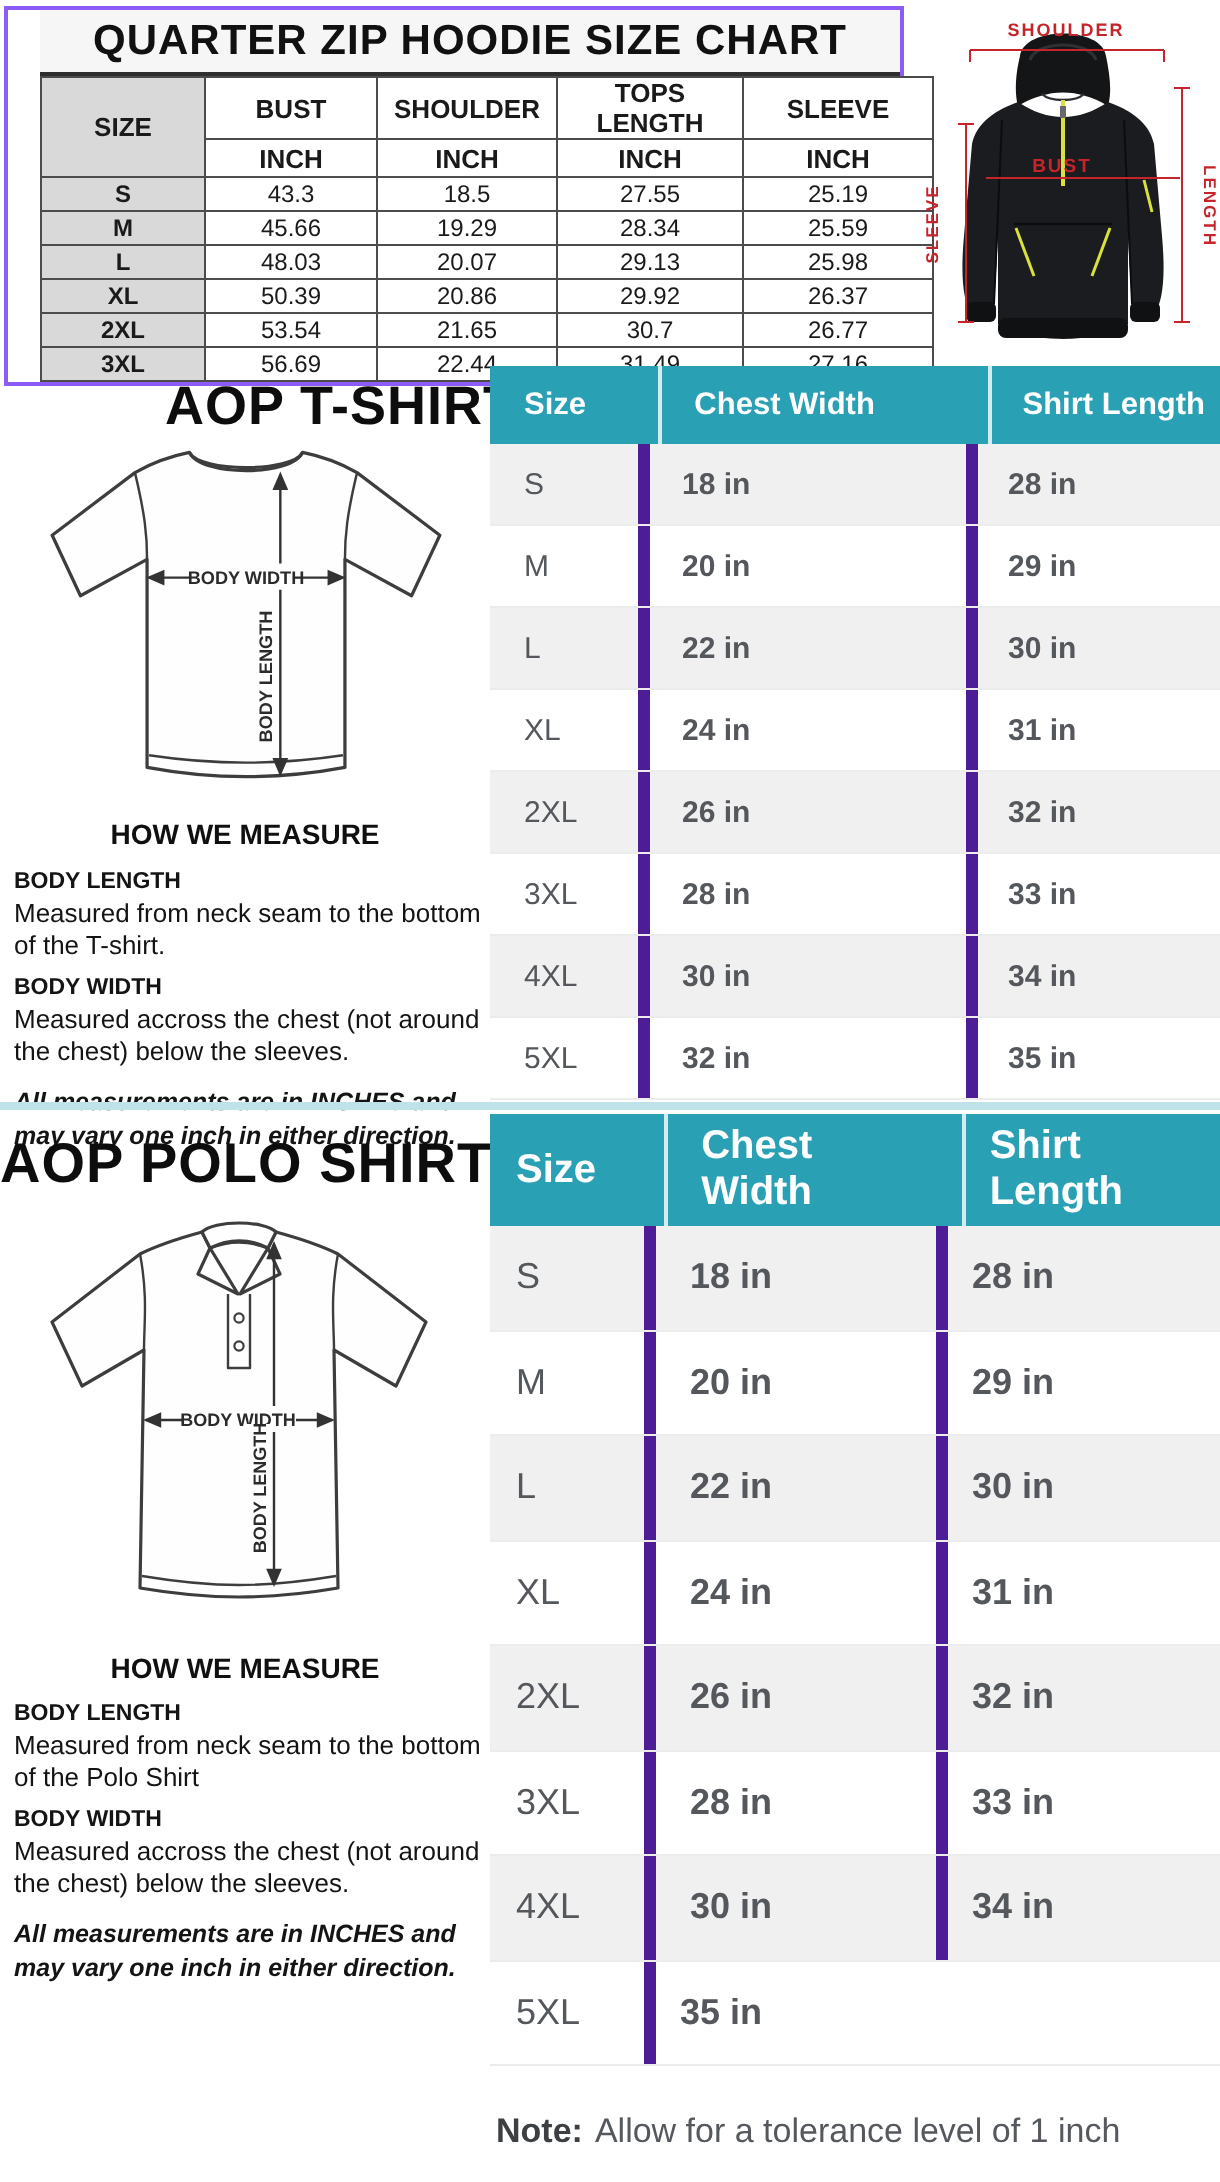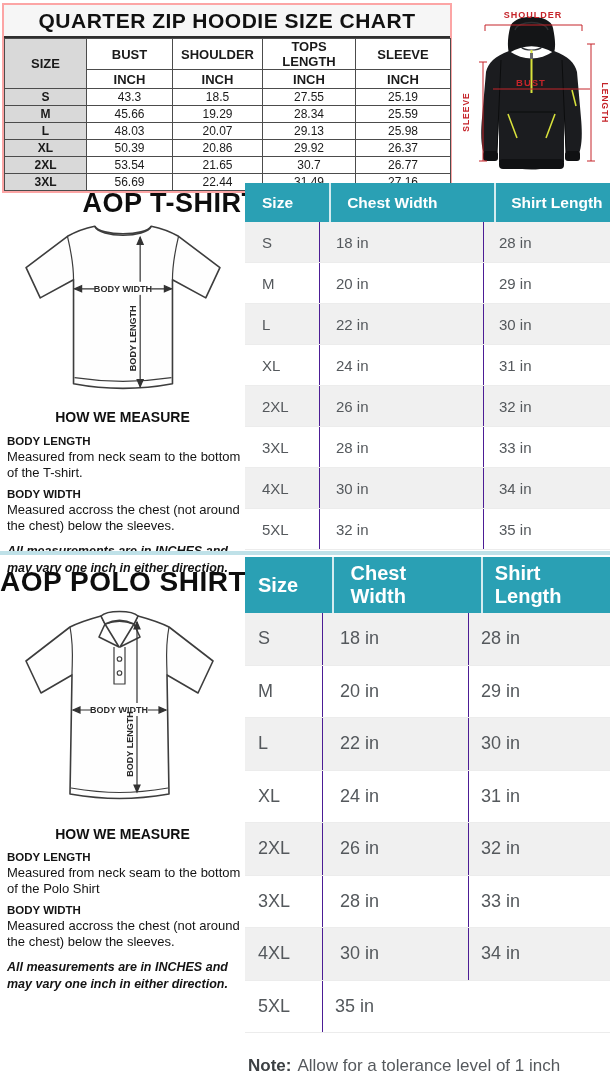--- a/index.html
+++ b/index.html
@@ -1,21 +1,21 @@
 <!DOCTYPE html>
 <html><head>
 <meta charset="utf-8">
 <style>
   html,body { margin:0; padding:0; background:#fff; }
   .page { position:relative; width:610px; height:1091px; background:#fff; overflow:hidden;
           font-family:"Liberation Sans", sans-serif; }
 
   
   .ht { position:absolute; left:2px; top:3px; width:450px; box-sizing:border-box;
-        border:2px solid #fca5a5; background:#fff; }
+        border:2px solid #8b5cf6; background:#fff;padding-left:16px; }
   .ht-title { height:31px; line-height:31px; text-align:center; font-weight:bold;
               font-size:21px; letter-spacing:.5px; color:#111; background:#f6f6f6;
               border-bottom:2px solid #2e2e2e; white-space:nowrap; }
   .ht-table { border-collapse:collapse; table-layout:fixed; width:100%; }
   .ht-table th, .ht-table td { border:1px solid #4c4c4c; text-align:center; padding:0; color:#1a1a1a; }
   .ht-table thead th { font-size:13px; font-weight:bold; height:18px; background:#fff; }
   .ht-table .size-col { background:#d9d9d9; }
   .ht-table tbody td { font-size:12px; height:16px; background:#fff; }
   .ht-table tbody td.size-col { font-weight:bold; }
 
@@ -46,21 +46,21 @@
   #polo-table { top:557px; }
   .sz-head { display:flex; background:#2aa0b4; color:#fff; font-weight:bold; }
   #tee-table  .sz-head { height:39px;  font-size:15.5px; }
   #polo-table .sz-head { height:56px;  font-size:20px; }
   .sz-row { display:flex; background:#fff; border-bottom:1px solid #ececec; }
   .sz-row.alt { background:#f0f0f0; }
   #tee-table  .sz-row { height:40px; font-size:15px; }
   #polo-table .sz-row { height:51.5px; font-size:18px; }
   .cell { display:flex; align-items:center; box-sizing:border-box; }
   .sz-head .c2, .sz-head .c3 { border-left:2px solid rgba(255,255,255,.8);margin-left:16px; }
-  .sz-row  .c2, .sz-row  .c3 { border-left:1px solid #4c1d95; }
+  .sz-row  .c2, .sz-row  .c3 { border-left:6px solid #4c1d95;font-weight:bold; }
   #tee-table  .c1 { width:74px;  padding-left:17px; }
   #tee-table  .c2 { width:164px; padding-left:16px; }
   #tee-table  .c3 { width:127px; padding-left:15px; }
   #polo-table .c1 { width:77px;  padding-left:13px; }
   #polo-table .c2 { width:146px; padding-left:17px; }
   #polo-table .c3 { width:142px; padding-left:12px; }
 
   .divider { position:absolute; left:0; top:551px; width:610px; height:4px; background:#bfe1e8; }
 
   .foot-note { position:absolute; left:248px; top:1056px; font-size:17px; color:#55595d; white-space:nowrap; }

